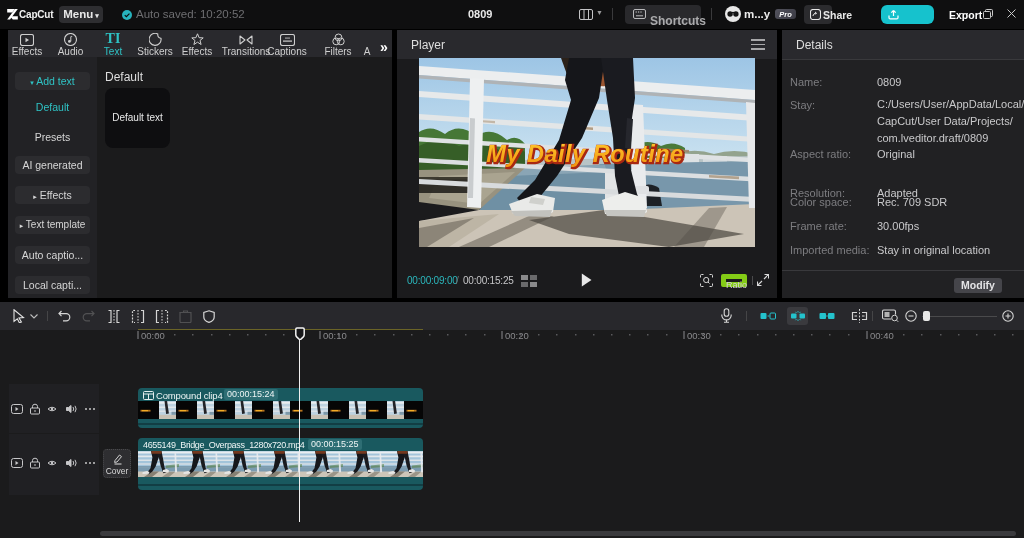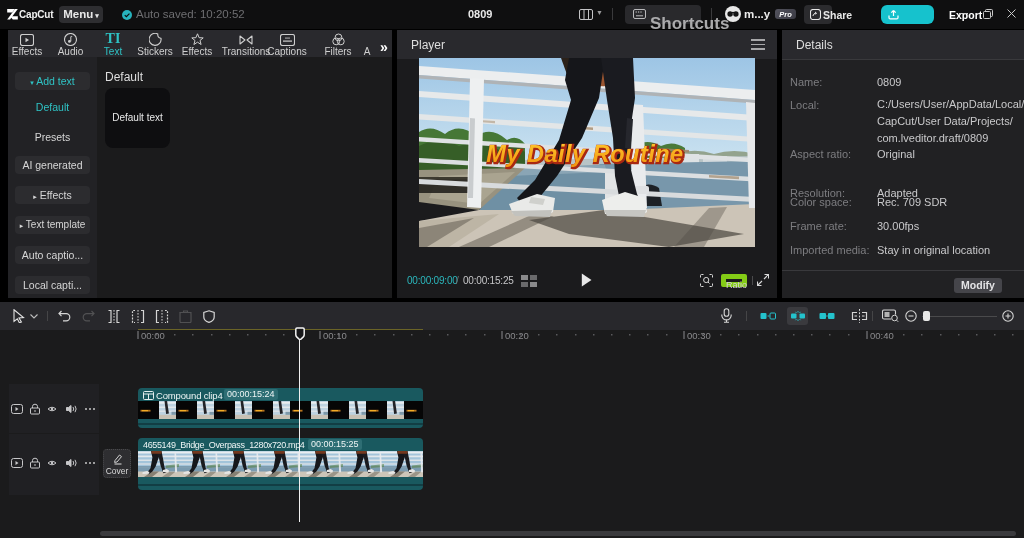--- a/index.html
+++ b/index.html
@@ -73,21 +73,21 @@
     <div class="sep" style="left:612px;top:8px;height:12px;"></div>
 
     <div class="tbtn" style="left:625px;top:5px;width:76px;height:19px;background:#29292c;color:#b9b9bb;">
       <svg class="abs" style="left:8px;top:4px;" width="13" height="10" viewBox="0 0 13 10">
         <rect x="0.5" y="0.5" width="12" height="9" rx="1.5" fill="none" stroke="#b9b9bb"></rect>
         <line x1="3" y1="6.8" x2="10" y2="6.8" stroke="#b9b9bb"></line>
         <rect x="2.6" y="2.4" width="1.2" height="1.2" fill="#b9b9bb"></rect>
         <rect x="5" y="2.4" width="1.2" height="1.2" fill="#b9b9bb"></rect>
         <rect x="7.4" y="2.4" width="1.2" height="1.2" fill="#b9b9bb"></rect>
       </svg>
-      <span style="position:absolute;left:25px;top:9px;font-size:17px;color:#aaaaac;">Shortcuts</span>
+      <span style="position:absolute;left:25px;top:9px;font-size:12px;color:#aaaaac;">Shortcuts</span>
     </div>
     <div class="sep" style="left:711px;top:8px;height:12px;"></div>
 
     <svg class="abs" style="left:725px;top:6px;" width="16" height="16" viewBox="0 0 16 16">
       <circle cx="8" cy="8" r="8" fill="#e8e8e8"></circle>
       <circle cx="5.1" cy="8" r="2.7" fill="#141414"></circle>
       <circle cx="10.9" cy="8" r="2.7" fill="#141414"></circle>
       <path d="M6.5 6.8 Q8 5.9 9.5 6.8" stroke="#141414" stroke-width="1.3" fill="none"></path>
     </svg>
     <div class="abs" style="left:744px;top:8px;font-size:11.5px;font-weight:bold;color:#ececec;">m...y</div>
@@ -321,21 +321,21 @@
       <path d="M7.5 0.5 H11.5 V4.5 M11.5 0.5 L7 5 M4.5 11.5 H0.5 V7.5 M0.5 11.5 L5 7" stroke="#d8d8d8" fill="none" stroke-width="1.1"></path>
     </svg>
   </div>
 
   <div id="detailspanel" class="panel">
     <div class="phead">
       <div class="abs" style="left:14px;top:8px;color:#dedede;font-size:12px;">Details</div>
     </div>
     <div class="abs" style="left:0;top:29px;right:0;height:1px;background:#39393c;"></div>
     <div class="drow" style="left:8px;top:46px;"><span class="dlab">Name:</span><span class="dval">0809</span></div>
-    <div class="drow" style="left:8px;top:69px;"><span class="dlab">Local:</span>
+    <div class="drow" style="left:8px;top:69px;"><span class="dlab">Stay:</span>
       <span class="dval" style="width:160px;line-height:16.8px;white-space:normal;top:-3px;">C:/Users/User/AppData/Local/<br>CapCut/User Data/Projects/<br>com.lveditor.draft/0809</span></div>
     <div class="drow" style="left:8px;top:118px;"><span class="dlab">Aspect ratio:</span><span class="dval">Original</span></div>
     <div class="drow" style="left:8px;top:157px;"><span class="dlab">Resolution:</span><span class="dval">Adapted</span></div>
     <div class="drow" style="left:8px;top:166px;"><span class="dlab">Color space:</span><span class="dval">Rec. 709 SDR</span></div>
     <div class="drow" style="left:8px;top:190px;"><span class="dlab">Frame rate:</span><span class="dval">30.00fps</span></div>
     <div class="drow" style="left:8px;top:214px;"><span class="dlab">Imported media:</span><span class="dval">Stay in original location</span></div>
     <div class="abs" style="left:0;top:240px;right:0;height:1px;background:#39393c;"></div>
     <div class="abs" style="left:172px;top:248px;width:48px;height:15px;background:#45454a;border-radius:3px;text-align:center;line-height:15px;color:#e4e4e6;font-size:10.5px;font-weight:bold;">Modify</div>
   </div>
 

